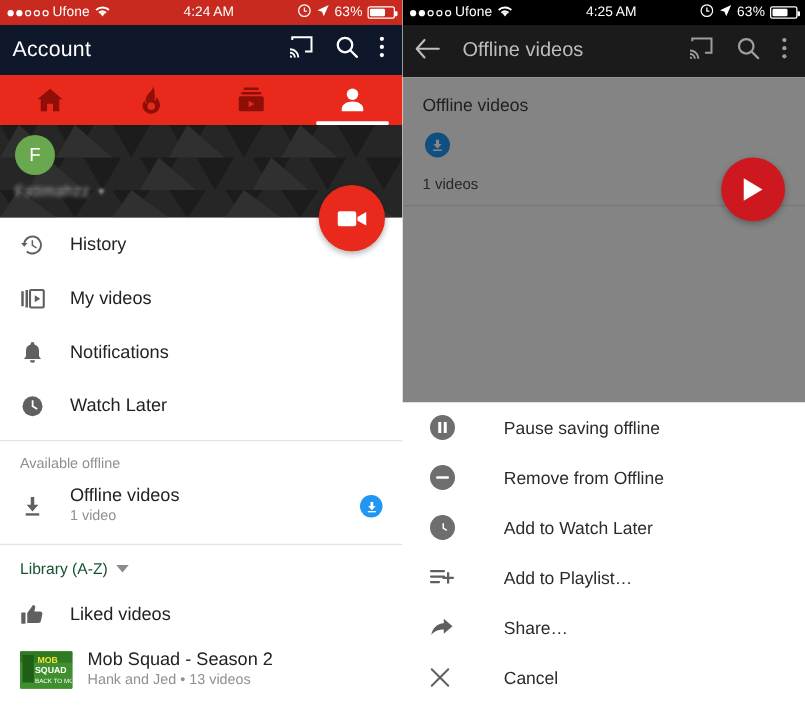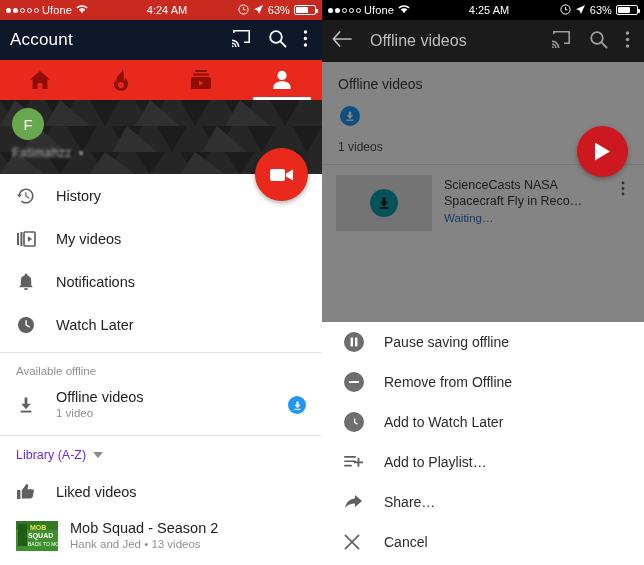--- a/index.html
+++ b/index.html
@@ -60,21 +60,21 @@
   .hr { height:1px; background:#e4e4e4; margin-top:6px; }
   .sect { font-size:11.5px; color:#8f8f8f; padding:12px 16px 6px 16px; }
   .row2 { height:44px; display:flex; align-items:center; padding:0 16px; }
   .row2 .ic { width:40px; flex:none; display:flex; align-items:center; }
   .row2 .txt { flex:1; }
   .row2 .t1 { font-size:14.5px; color:#222; line-height:17px; }
   .row2 .t2 { font-size:11.5px; color:#909090; line-height:15px; }
   .dlbadge { width:18px; height:18px; border-radius:50%; background:#2196f3;
     display:flex; align-items:center; justify-content:center; flex:none; }
   .libhdr { display:flex; align-items:center; gap:7px; padding:12px 16px 8px 16px; }
-  .libhdr span { font-size:12.5px; color:#6d28d9; }
+  .libhdr span { font-size:12.5px; color:#14532d; }
   .caret { width:0; height:0; border-left:5px solid transparent;
     border-right:5px solid transparent; border-top:6px solid #8b8b8b; }
   .thumb { width:42px; height:30px; flex:none; border-radius:1px; overflow:hidden;
     background:#3a7d28; position:relative; }
 
   
   .right .statusbar { background:#000; }
   .rbar { height:42px; background:#1b1b1b; display:flex; align-items:center;
     padding:0 10px; }
   .rbar .title { color:#bdbdbd; font-size:16px; margin-left:18px; flex:1; }
@@ -94,21 +94,21 @@
   .vtitle { font-size:12.5px; color:#333; line-height:16px; }
   .vstat { font-size:11.5px; color:#2b6ebf; margin-top:3px; }
   .vkebab { width:22px; display:flex; align-items:flex-start; justify-content:center;
     padding-top:6px; }
   .fab-play { position:absolute; right:16px; top:126px; width:51px; height:51px;
     border-radius:50%; background:#cc181e; display:flex; align-items:center;
     justify-content:center; z-index:4; box-shadow:0 2px 5px rgba(0,0,0,.3); }
 
   .sheet { position:absolute; left:0; right:0; top:322px; bottom:0; background:#fff;
     z-index:6; }
-  .srow { height:40px; display:flex; align-items:center; padding:0 22px; }
+  .srow { height:40px; display:flex; align-items:center; padding:0 22px;gap:19px; }
   .srow .sic { width:40px; flex:none; display:flex; align-items:center; }
   .srow .slbl { font-size:14px; color:#2b2b2b; }
   .cicon { width:20px; height:20px; border-radius:50%; background:#6e6e6e;
     display:flex; align-items:center; justify-content:center; }
 </style>
 </head>
 <body>
 
 <div class="screens">
 
@@ -440,41 +440,20 @@
         <span class="dlbadge" style="width:20px;height:20px">
           <svg width="12" height="12" viewBox="0 0 11 11">
               <path d="M4.4 1.6h2.2v3.2h1.9L5.5 8.2 2.5 4.8h1.9z" fill="#fff"></path>
               <rect x="2.3" y="8.8" width="6.4" height="1.1" fill="#fff"></rect>
             </svg>
         </span>
       </div>
       <div class="rcount">1 videos</div>
       <div class="rdiv"></div>
 
-      <div class="vrow">
-        <span class="vthumb">
-          <span class="vdl">
-            <svg width="14" height="14" viewBox="0 0 11 11">
-                <path d="M4.4 1.2h2.2v3.4h1.9L5.5 8.2 2.5 4.6h1.9z" fill="#111"></path>
-                <rect x="2.3" y="8.8" width="6.4" height="1.1" fill="#111"></rect>
-              </svg>
-          </span>
-        </span>
-        <span class="vmeta">
-          <span class="vtitle" style="display:block">ScienceCasts  NASA Spacecraft Fly in Reco…</span>
-          <span class="vstat" style="display:block">Waiting…</span>
-        </span>
-        <span class="vkebab">
-          <svg width="4" height="15" viewBox="0 0 4 15">
-              <circle cx="2" cy="2" r="1.4" fill="#5a5a5a"></circle>
-              <circle cx="2" cy="7.5" r="1.4" fill="#5a5a5a"></circle>
-              <circle cx="2" cy="13" r="1.4" fill="#5a5a5a"></circle>
-            </svg>
-        </span>
-      </div>
 
       <div class="scrim"></div>
     </div>
 
     <div class="fab-play">
       <svg width="19" height="21" viewBox="0 0 19 21">
           <path d="M2 1.5 17 10.5 2 19.5z" fill="#fff"></path>
         </svg>
     </div>
 

